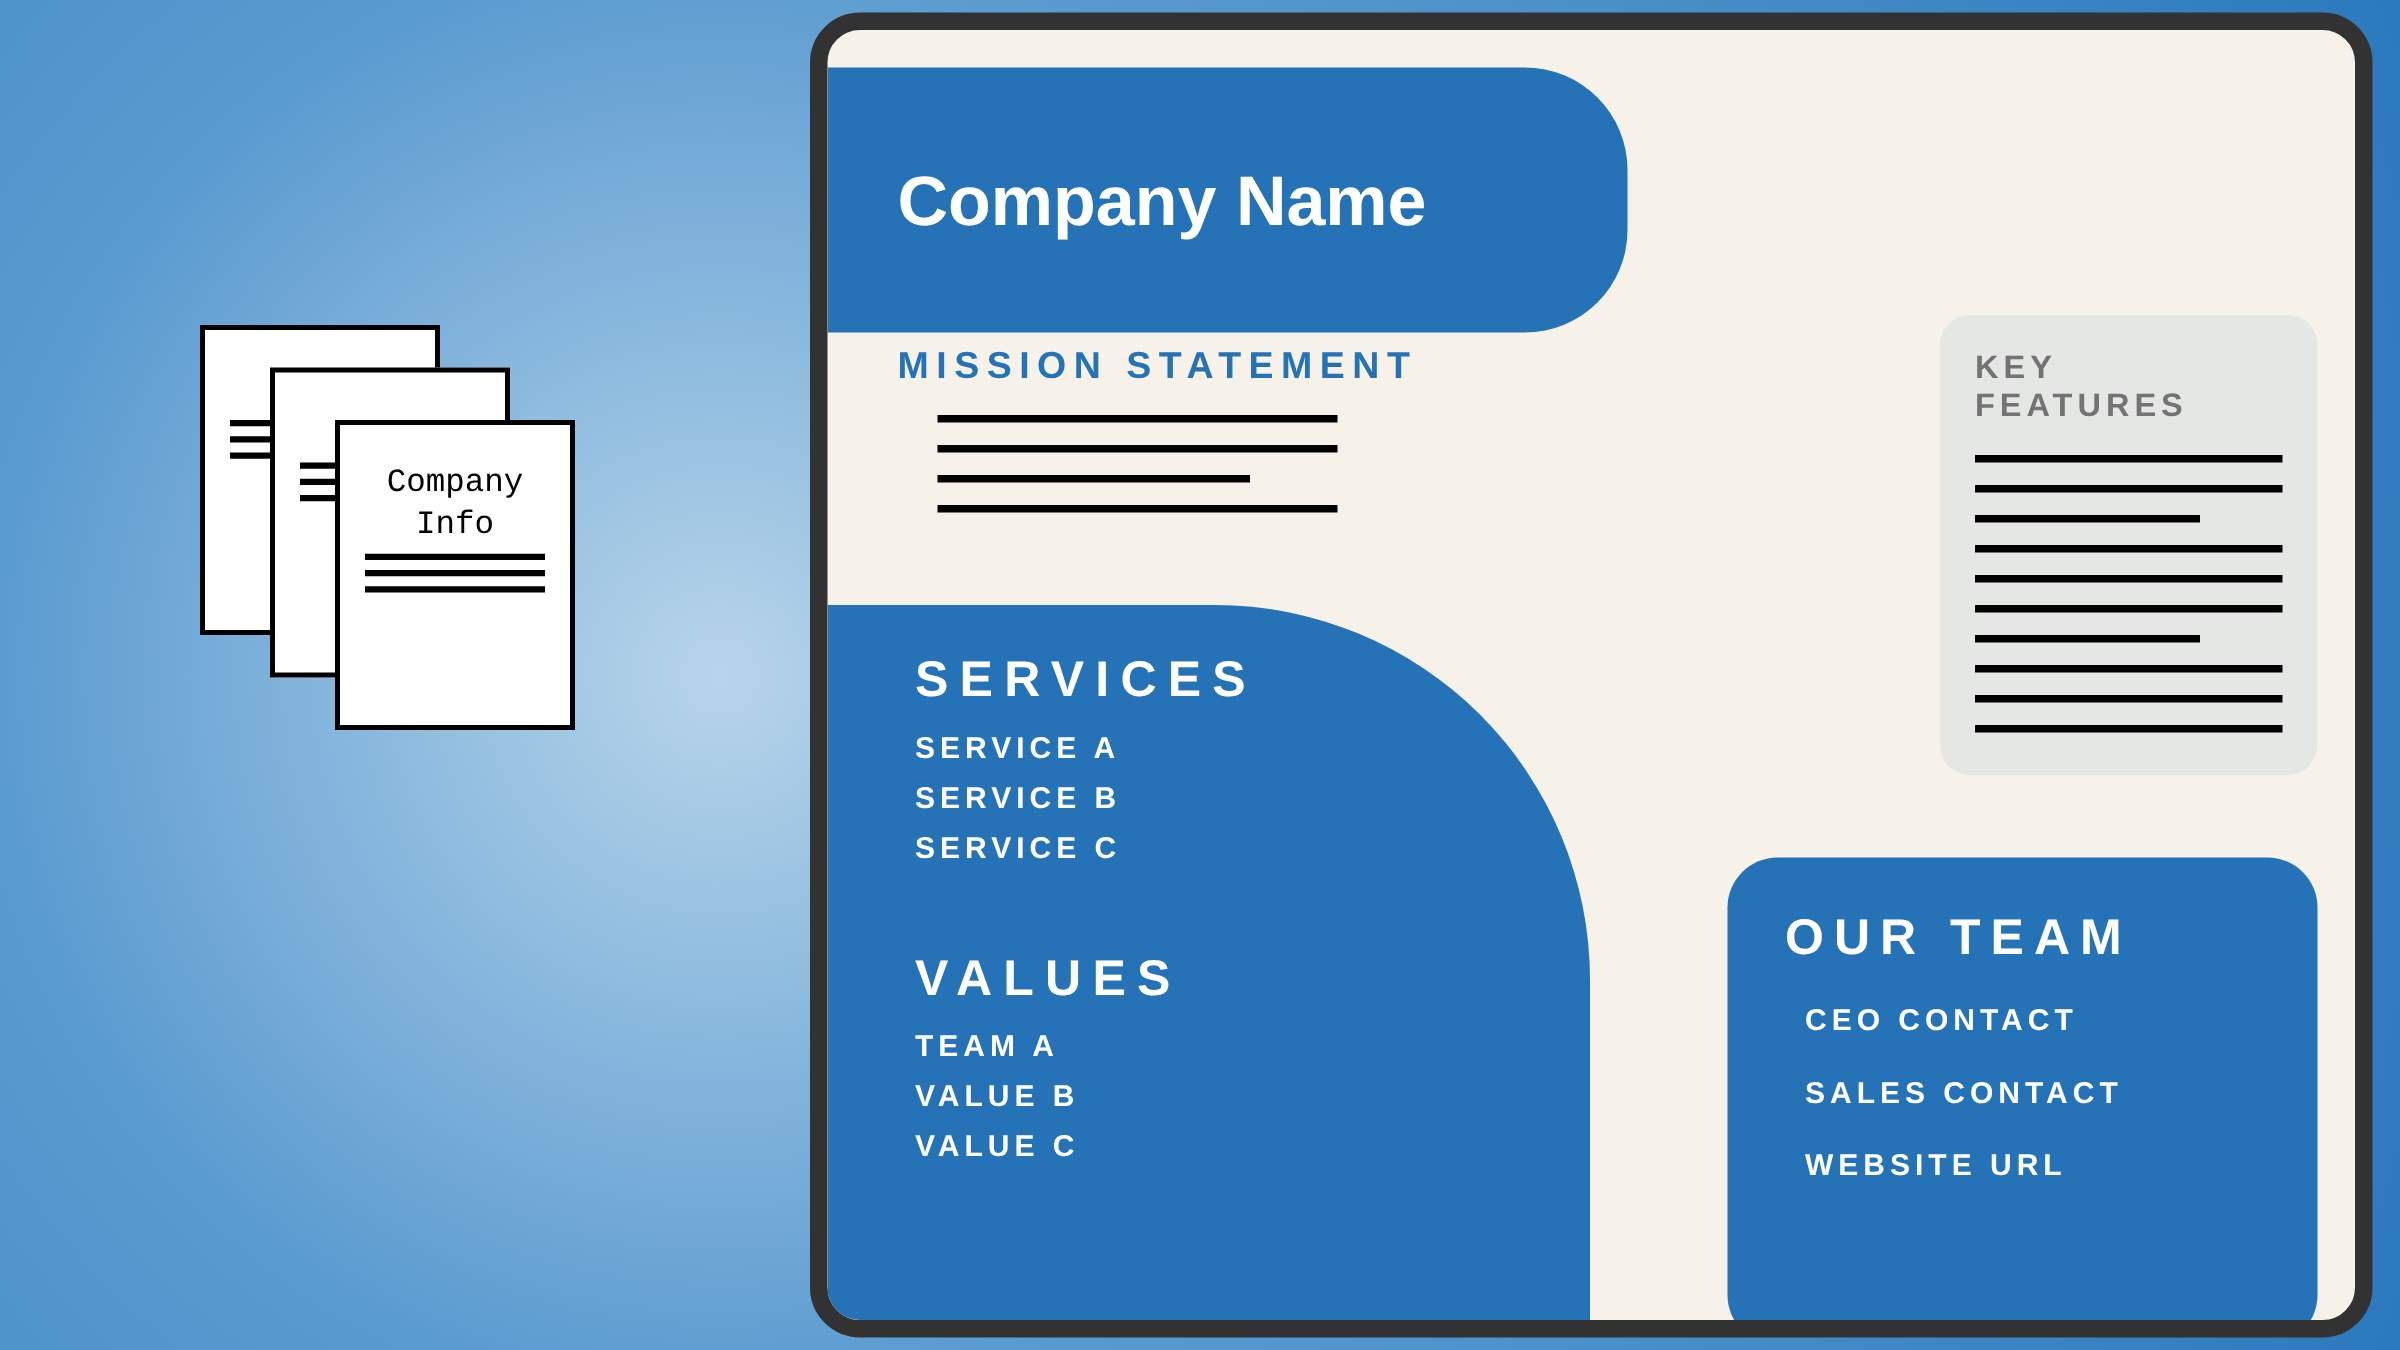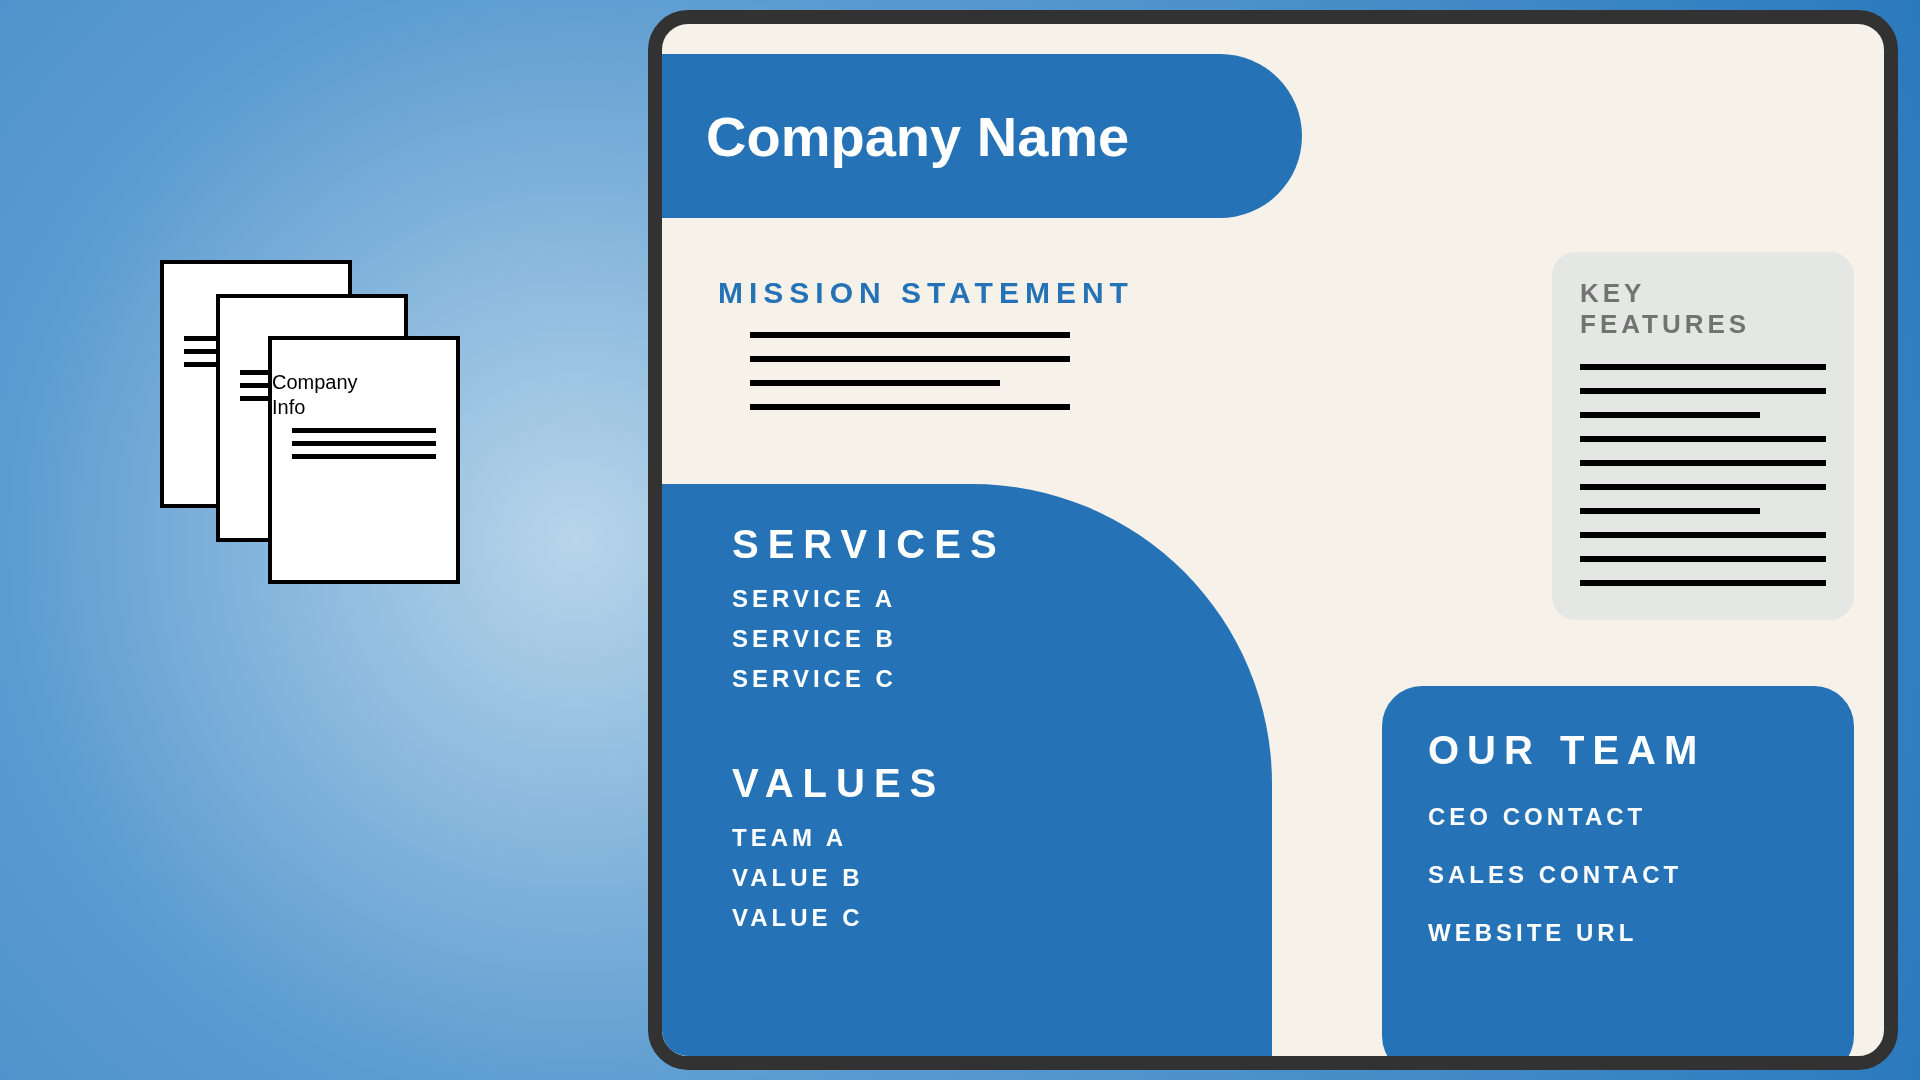--- a/index.html
+++ b/index.html
@@ -8,28 +8,28 @@
 
 
 .stack{position:absolute;left:160px;top:260px}
 .doc{position:absolute;width:192px;height:248px;background:#fff;border:4px solid #000}
 .doc1{left:0;top:0}
 .doc2{left:56px;top:34px}
 .doc3{left:108px;top:76px}
 .doc .hl{height:5px;background:#000;margin:8px 20px}
 .doc1 .hl:first-child{margin-top:72px}
 .doc2 .hl:first-child{margin-top:72px}
-.doc3-title{font-size:20px;font-family:Liberation Sans, sans-serif;text-align:left;margin-top:30px;line-height:1.25}
+.doc3-title{font-size:26px;font-family:Liberation Mono, monospace;text-align:center;margin-top:30px;line-height:1.25}
 .doc3 .hl:first-of-type{margin-top:18px}
 
 
 .panel{position:absolute;left:648px;top:10px;width:1250px;height:1060px;background:#f6f2ea;border:14px solid #323232;border-radius:40px;overflow:hidden}
 
 
-.titlepill{position:absolute;left:0;top:30px;width:640px;height:164px;background:#2573b6;border-top-right-radius:82px;border-bottom-right-radius:82px;display:flex;align-items:center;padding-left:44px}
+.titlepill{position:absolute;left:0;top:30px;width:640px;height:212px;background:#2573b6;border-top-right-radius:82px;border-bottom-right-radius:82px;display:flex;align-items:center;padding-left:56px}
 .titlepill h1{color:#fff;font-size:56px;font-weight:900;margin:0}
 
 
 .mission{position:absolute;left:56px;top:252px}
 .mission-h{color:#2573b6;font-weight:900;font-size:30px;letter-spacing:6px}
 .mlines{margin-top:22px;margin-left:32px}
 .mlines div{height:6px;background:#000;margin-bottom:18px}
 .ml1{width:320px}.ml2{width:320px}.ml3{width:250px}.ml4{width:320px}
 
 
@@ -41,21 +41,21 @@
 
 .blob{position:absolute;left:0;top:460px;width:610px;height:600px;background:#2573b6;border-top-right-radius:300px}
 .blob-inner{padding:38px 0 0 70px;color:#fff}
 .sec-h{font-size:40px;font-weight:900;letter-spacing:9px;margin:0 0 18px 0}
 .sec-item{font-size:24px;font-weight:800;letter-spacing:4px;margin:12px 0}
 .gap{height:56px}
 
 
 .team{position:absolute;right:30px;bottom:-20px;width:472px;height:390px;background:#2573b6;border-radius:40px;color:#fff;padding:42px 46px}
 .team-h{font-size:40px;font-weight:900;letter-spacing:8px;margin:0 0 28px 0}
-.team-it{font-size:24px;font-weight:800;letter-spacing:4px;margin:30px 0}
+.team-it{font-size:24px;font-weight:800;letter-spacing:4px;margin:30px 16px}
 </style>
 </head>
 <body>
 
 <div class="stack">
   <div class="doc doc1">
     <div class="hl"></div>
       <div class="hl"></div>
       <div class="hl"></div>
   </div>

